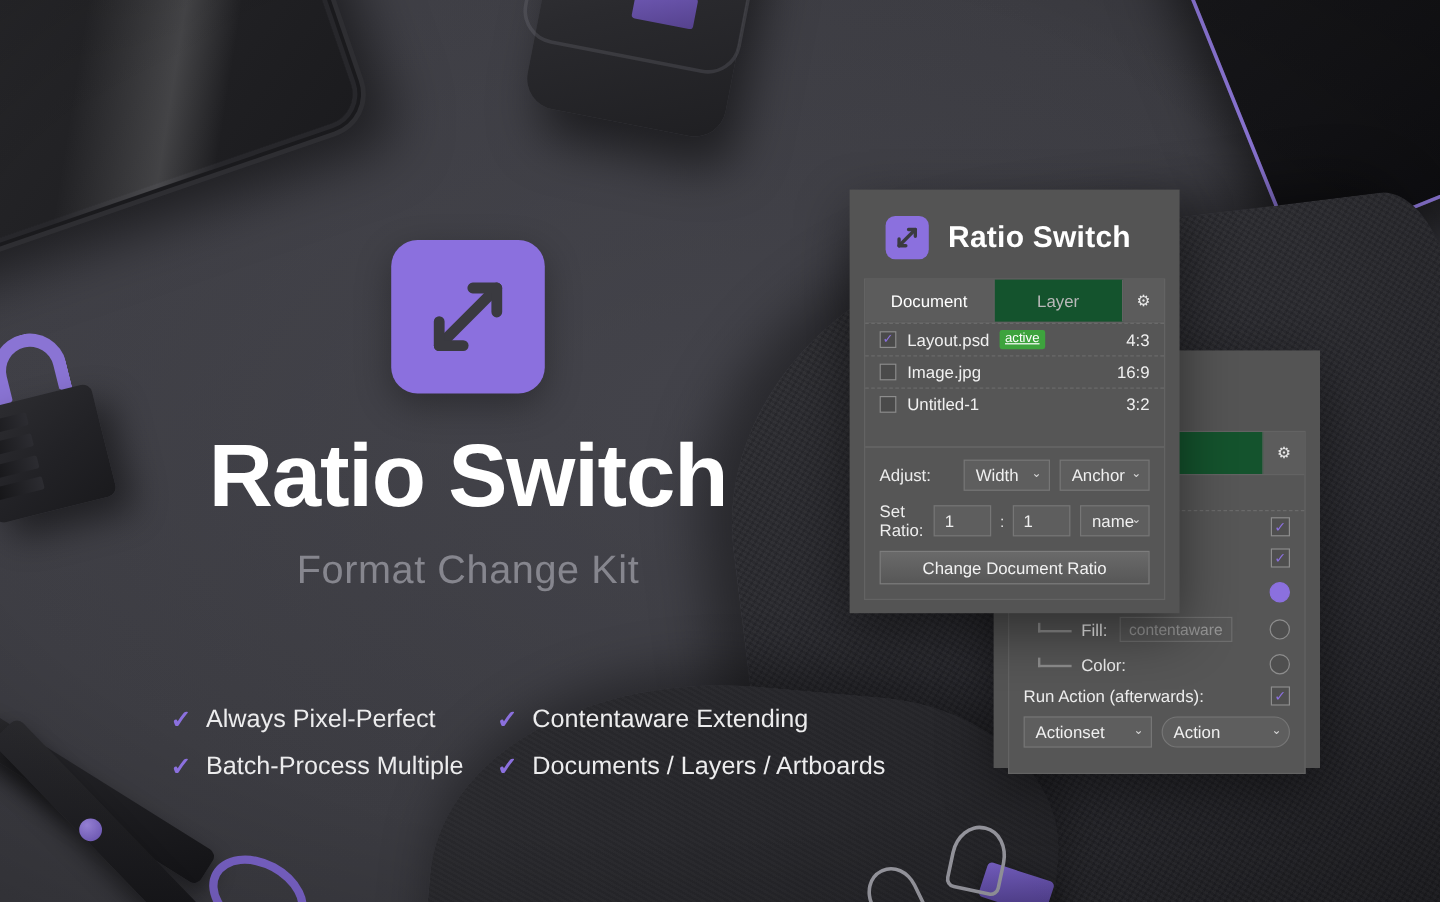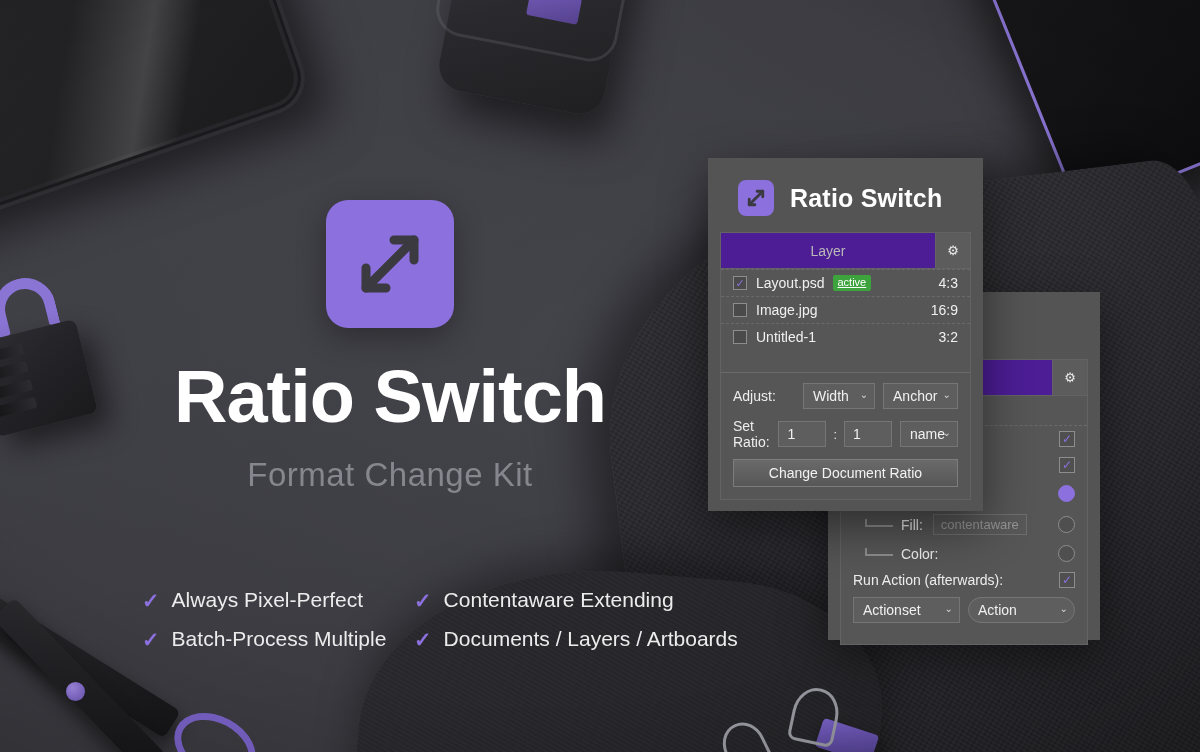--- a/index.html
+++ b/index.html
@@ -318,21 +318,21 @@
     background: #565656;
   }
 
   .tabs { display: flex; border-bottom: 1px solid #636363; }
   .tab {
     flex: 1 1 0;
     text-align: center;
     padding: 10px 0 9px;
     font-size: 14px;
     color: #b9b9b9;
-    background: #4c1d95;
+    background: #14532d;
     border-right: 1px solid #636363;
   }
   .tab.active { background: #5c5c5c; color: #ffffff; }
   .tab-gear {
     flex: 0 0 34px;
     display: flex; align-items: center; justify-content: center;
     background: #5c5c5c;
     color: #e9e9e9;
   }
 
@@ -609,20 +609,21 @@
           <polyline points="43,15 63,15 63,35"></polyline>
           <polyline points="15,43 15,63 35,63"></polyline>
         </g>
       </svg>
     </div>
     <div class="panel-title">Ratio Switch</div>
   </div>
 
   <div class="panel-body">
     <div class="tabs">
+      <div class="tab active">Document</div>
       <div class="tab">Layer</div>
       <div class="tab-gear">⚙</div>
     </div>
 
 
     <div class="row">
       <span class="cb">✓</span>
       <span class="nm">Layout.psd</span>
       <span class="badge">active</span>
       <span class="ratio">4:3</span>

